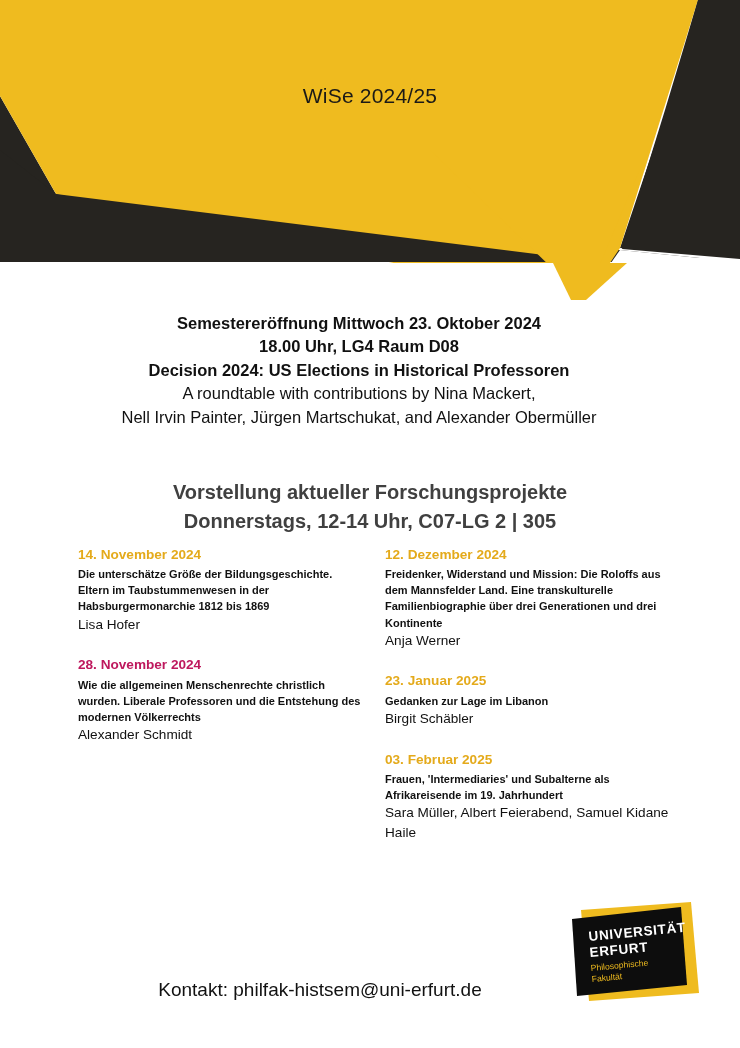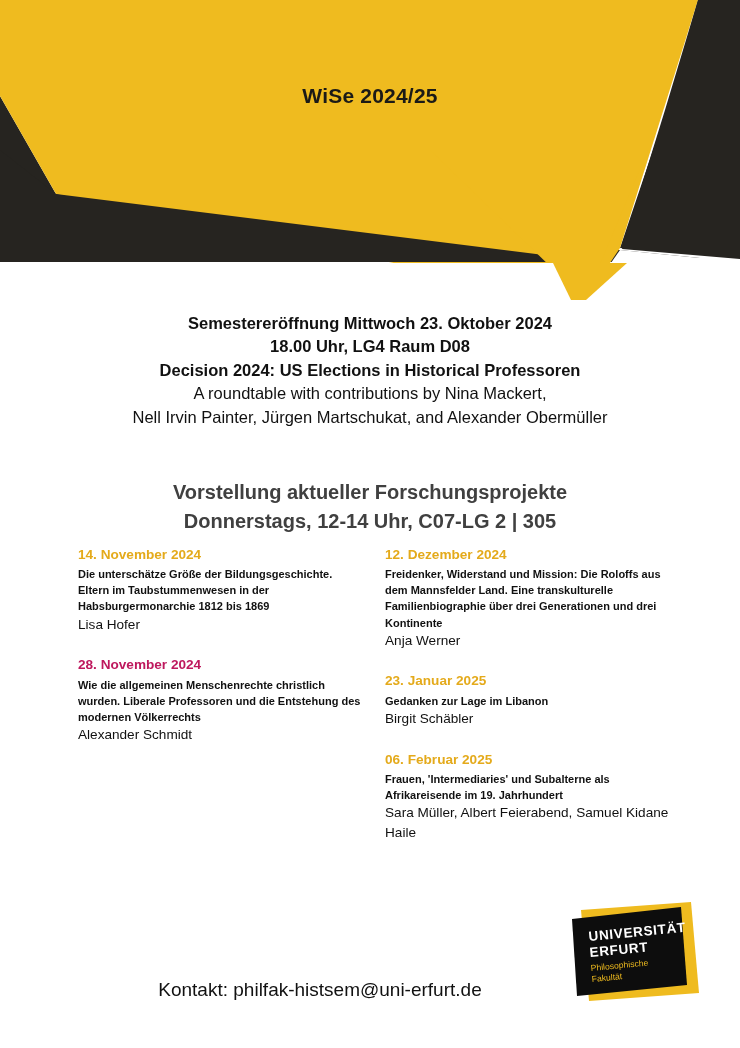--- a/index.html
+++ b/index.html
@@ -37,38 +37,38 @@
   .header-text {
     position: absolute;
     left: 0;
     top: 82px;
     width: 740px;
     text-align: center;
     z-index: 5;
   }
   .header-title-1 {
     font-size: 21px;
-    font-weight: bold;
+    font-weight: normal;
     color: #1b1a17;
     letter-spacing: 0.2px;
     line-height: 1.35;
   }
   .header-title-2 {
     font-size: 21px;
     font-weight: bold;
     color: #1b1a17;
     letter-spacing: 0.2px;
     line-height: 1.35;
     margin-top: 4px;
   }
 
   
   .opening {
     position: absolute;
-    left: 40px;
+    left: 29px;
     top: 312px;
     width: 660px;
     text-align: center;
   }
   .opening .ln {
     font-size: 16.5px;
     line-height: 1.42;
     color: #111111;
   }
   .opening .bold { font-weight: bold; }
@@ -218,21 +218,21 @@
         <div class="speaker">Anja Werner</div>
       </div>
 
       <div class="entry">
         <div class="date" style="color: rgb(228, 170, 27);">23. Januar 2025</div>
         <div class="title">Gedanken zur Lage im Libanon</div>
         <div class="speaker">Birgit Schäbler</div>
       </div>
 
       <div class="entry">
-        <div class="date" style="color: rgb(228, 170, 27);">06. Februar 2025</div>
+        <div class="date" style="color: rgb(228, 170, 27);">03. Februar 2025</div>
         <div class="title">Frauen, 'Intermediaries' und Subalterne als Afrikareisende im 19. Jahrhundert</div>
         <div class="speaker">Sara Müller, Albert Feierabend, Samuel Kidane Haile</div>
       </div>
 
     </div>
   </div>
 
   <div class="logo">
     <svg viewBox="0 0 150 110" width="150" height="110" xmlns="http://www.w3.org/2000/svg">
       <polygon points="18,13 128,5 136,96 26,104" fill="#efbb1f"></polygon>

